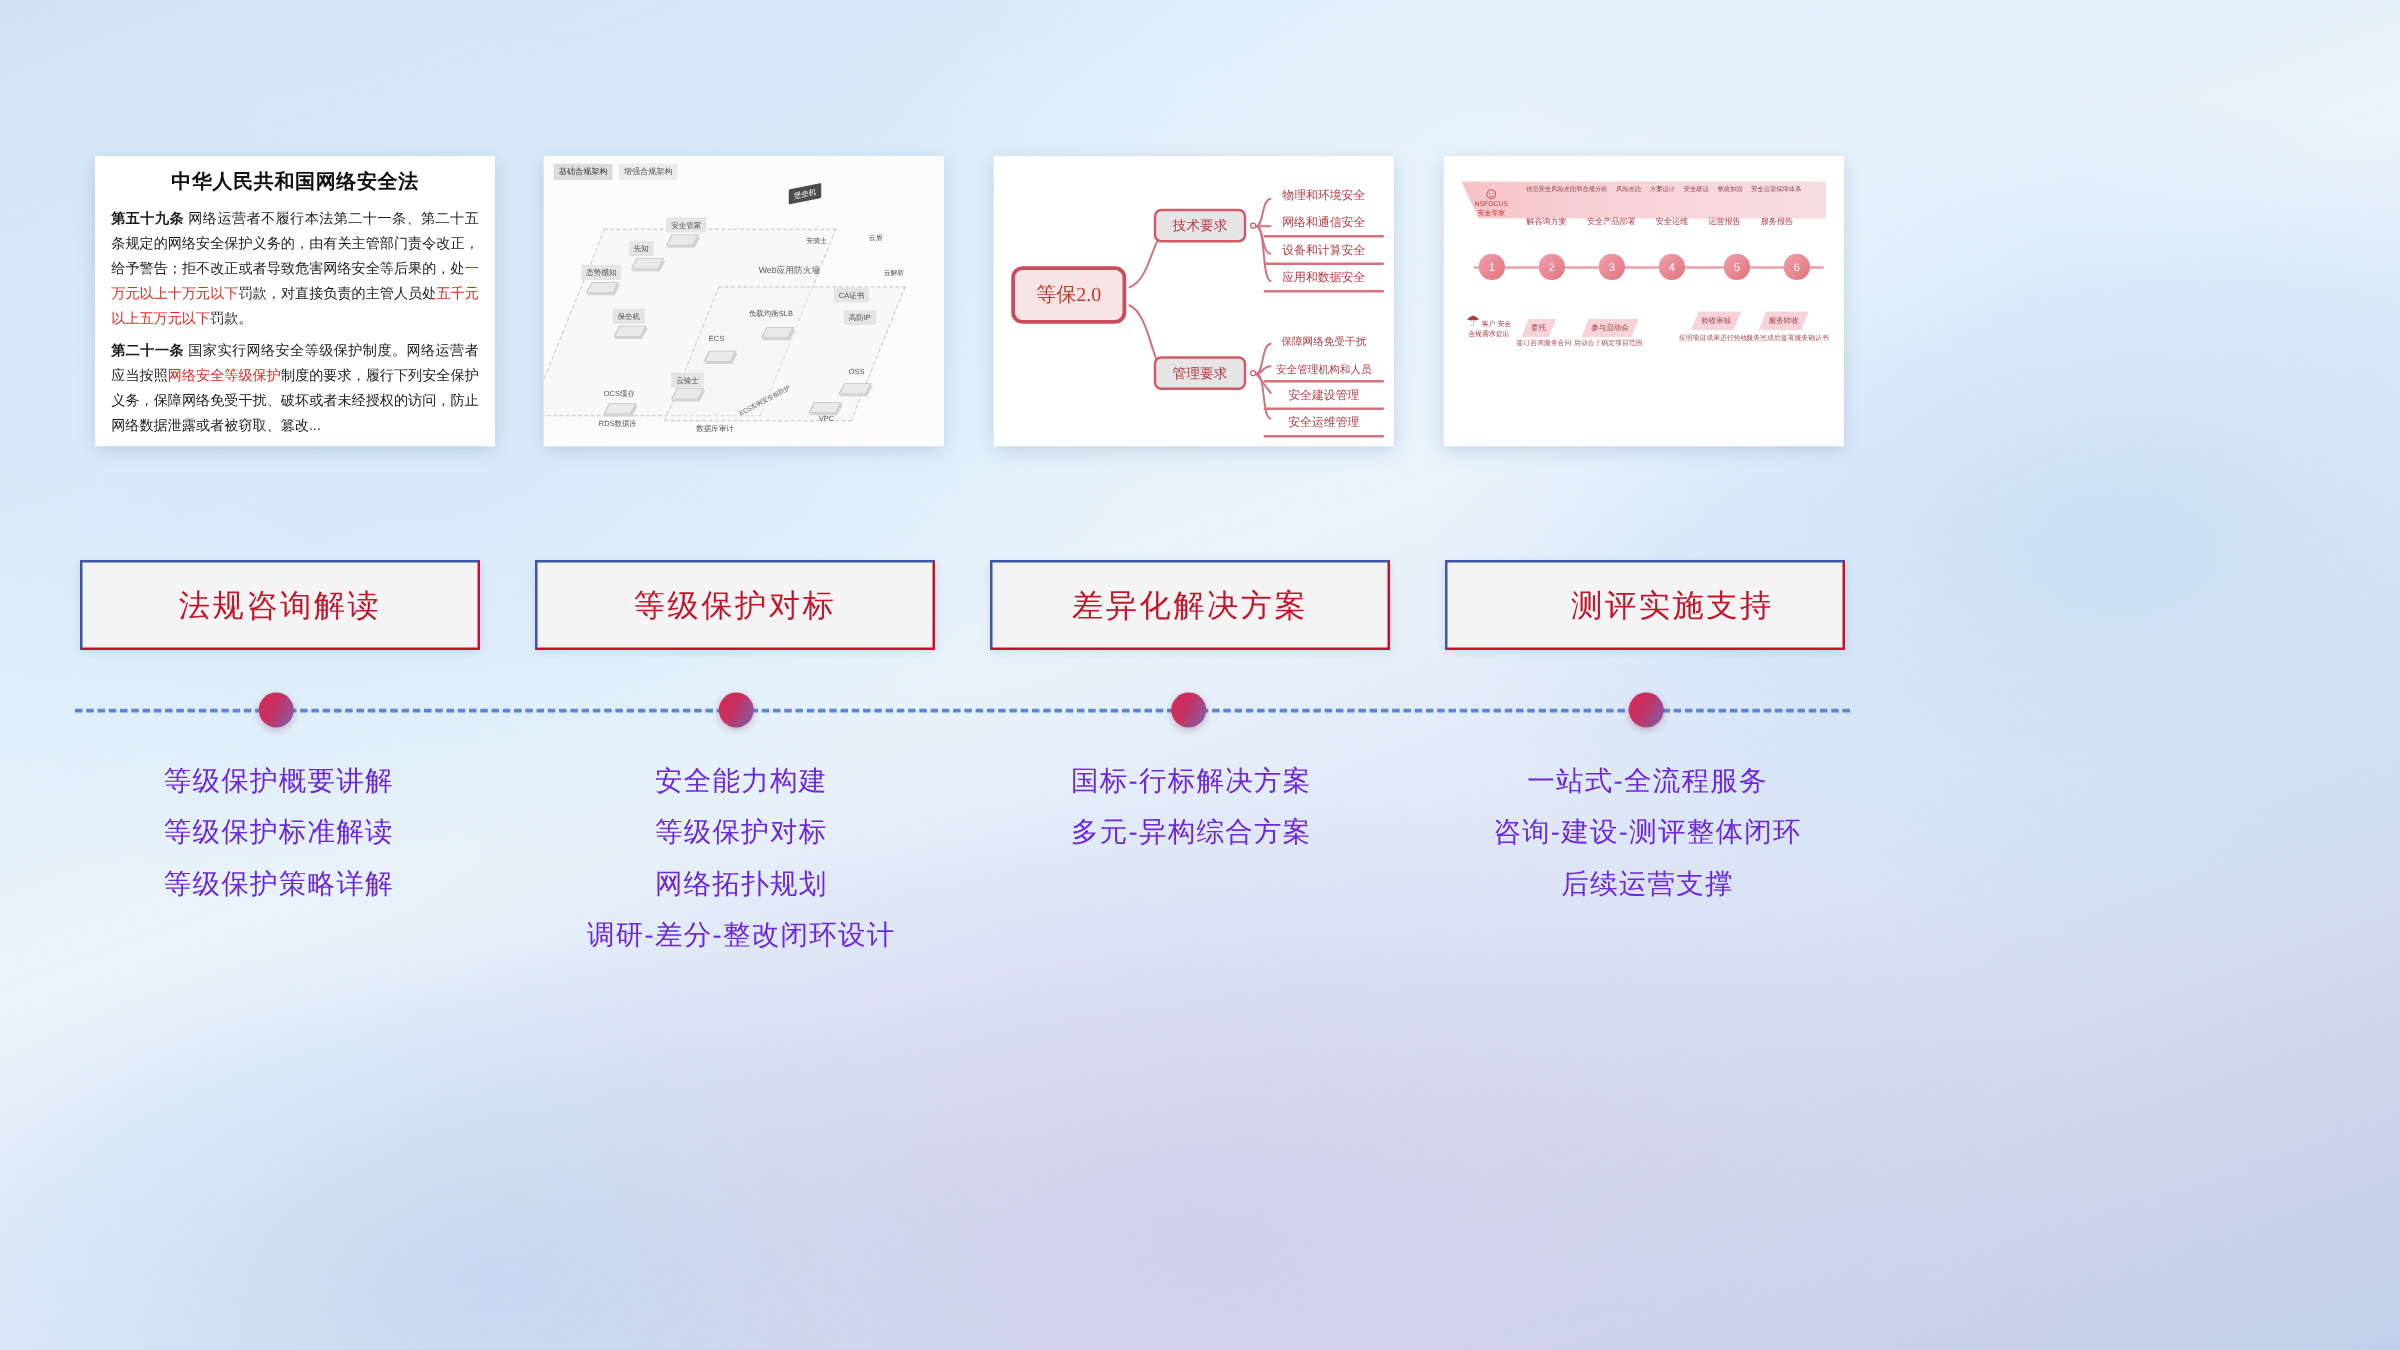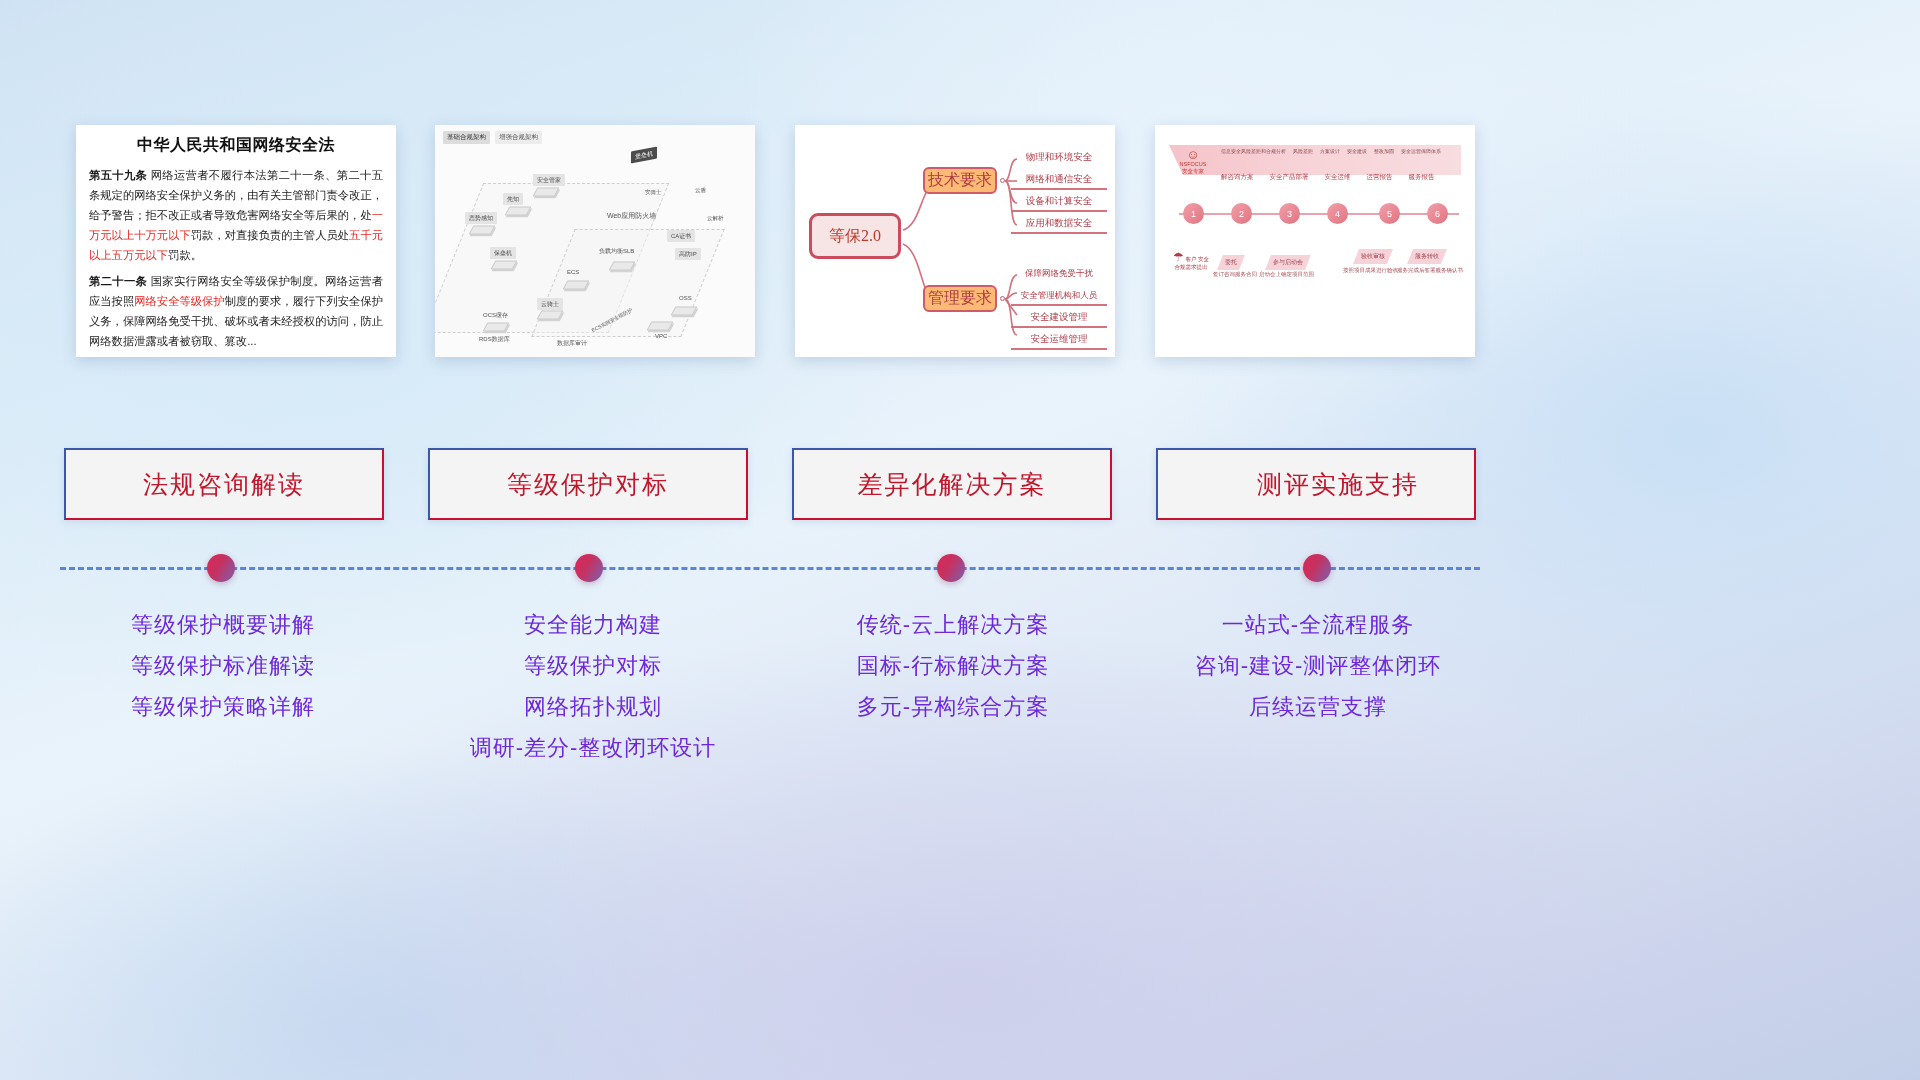--- a/index.html
+++ b/index.html
@@ -65,24 +65,24 @@
 
   
   .mind { position: relative; width: 100%; height: 100%; background: #fff; }
   .mroot {
     position: absolute; left: 14px; top: 88px; width: 92px; height: 46px;
     background: #f7e4e4; border: 3px solid #cc4b5c; border-radius: 9px;
     display: flex; align-items: center; justify-content: center;
     font-size: 16px; color: #c0392b; font-family: "Liberation Serif", serif;
   }
   .mbranch {
-    position: absolute; width: 74px; height: 27px; background: #fdba74;
+    position: absolute; width: 74px; height: 27px; background: #e5e5e5;
     border: 2px solid #cf5b68; border-radius: 6px;
     display: flex; align-items: center; justify-content: center;
-    font-size: 16px; color: #b03a45; font-family: "Liberation Serif", serif;
+    font-size: 11px; color: #b03a45; font-family: "Liberation Serif", serif;
   }
   .mb-tech { left: 128px; top: 42px; }
   .mb-mgmt { left: 128px; top: 160px; }
   .mleaf {
     position: absolute; left: 216px; width: 96px; height: 19px;
     font-size: 9.5px; color: #b03a45; font-family: "Liberation Serif", serif;
     border-bottom: 2px solid #d4727d; text-align: center; line-height: 17px;
     white-space: nowrap;
   }
   .mconn {
@@ -340,21 +340,20 @@
     <div class="li">等级保护标准解读</div>
     <div class="li">等级保护策略详解</div>
   </div>
   <div class="list-col lc-2">
     <div class="li">安全能力构建</div>
     <div class="li">等级保护对标</div>
     <div class="li">网络拓扑规划</div>
     <div class="li">调研-差分-整改闭环设计</div>
   </div>
   <div class="list-col lc-3">
-    <div class="li">传统-云上解决方案</div>
     <div class="li">国标-行标解决方案</div>
     <div class="li">多元-异构综合方案</div>
   </div>
   <div class="list-col lc-4">
     <div class="li">一站式-全流程服务</div>
     <div class="li">咨询-建设-测评整体闭环</div>
     <div class="li">后续运营支撑</div>
   </div>
 </div>
 

